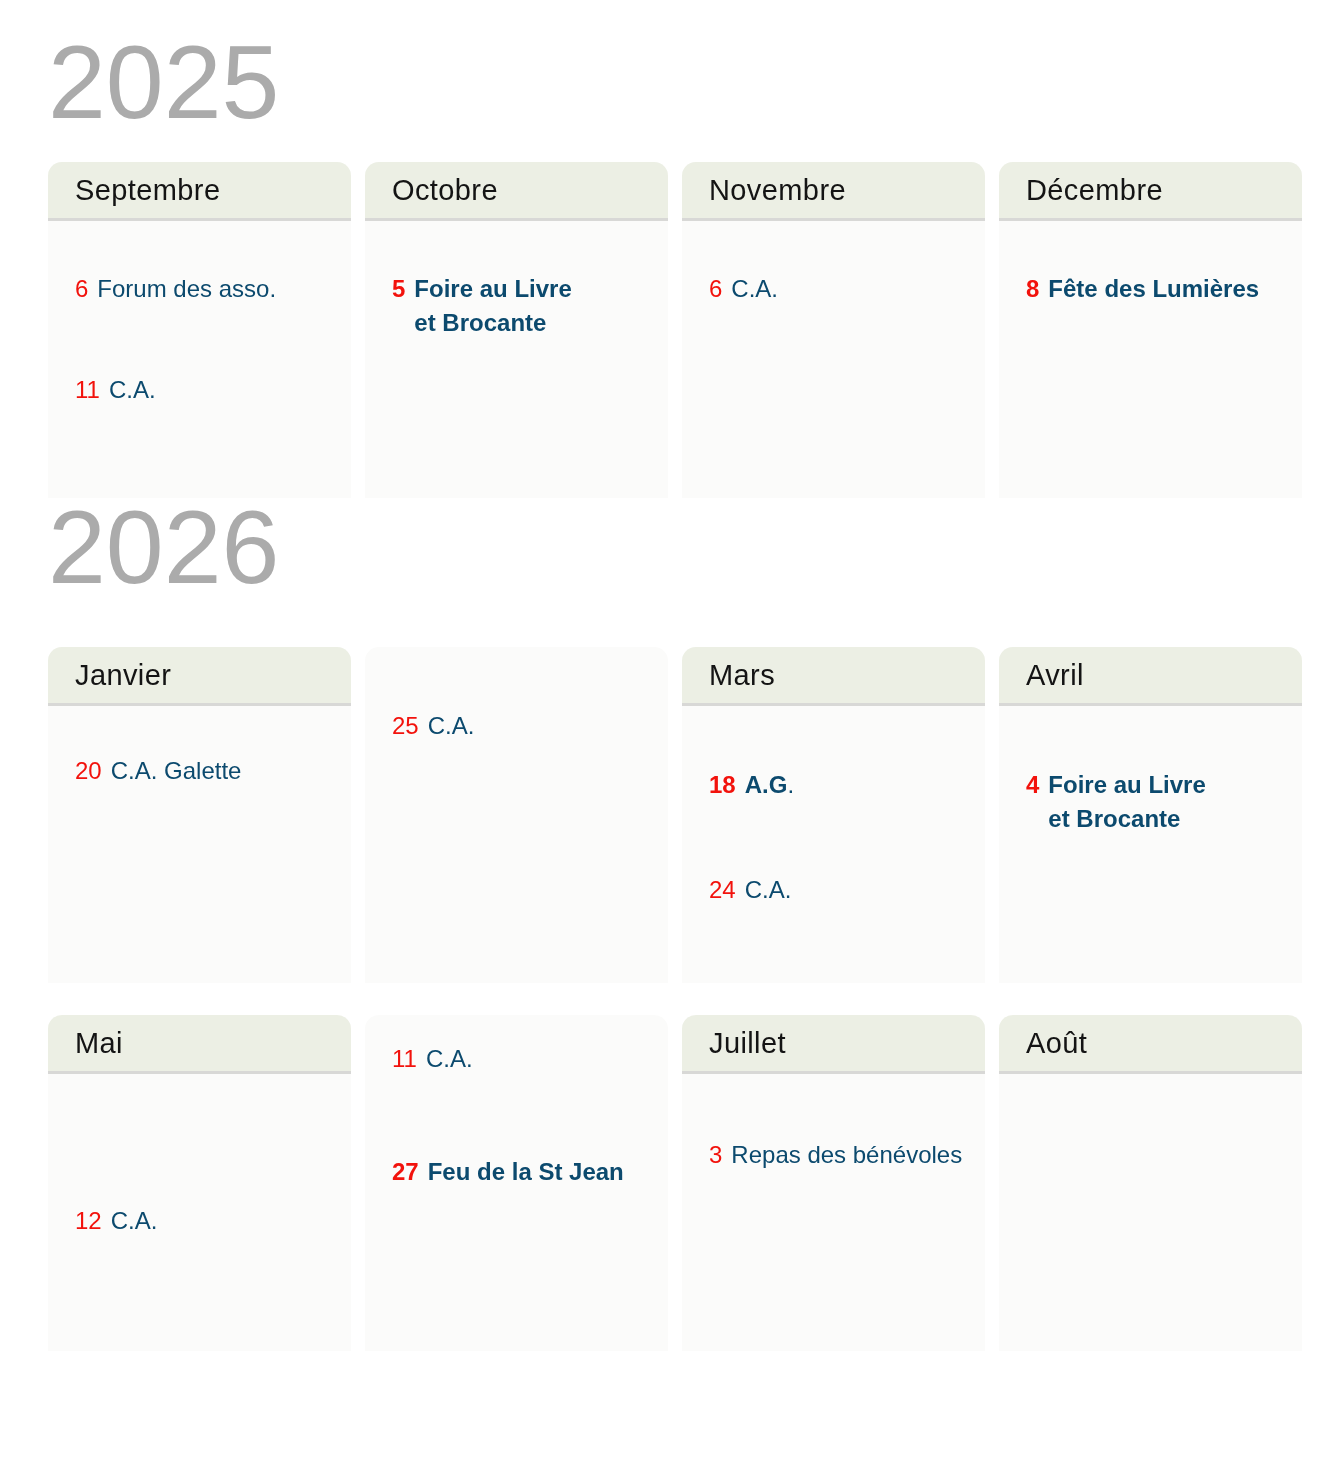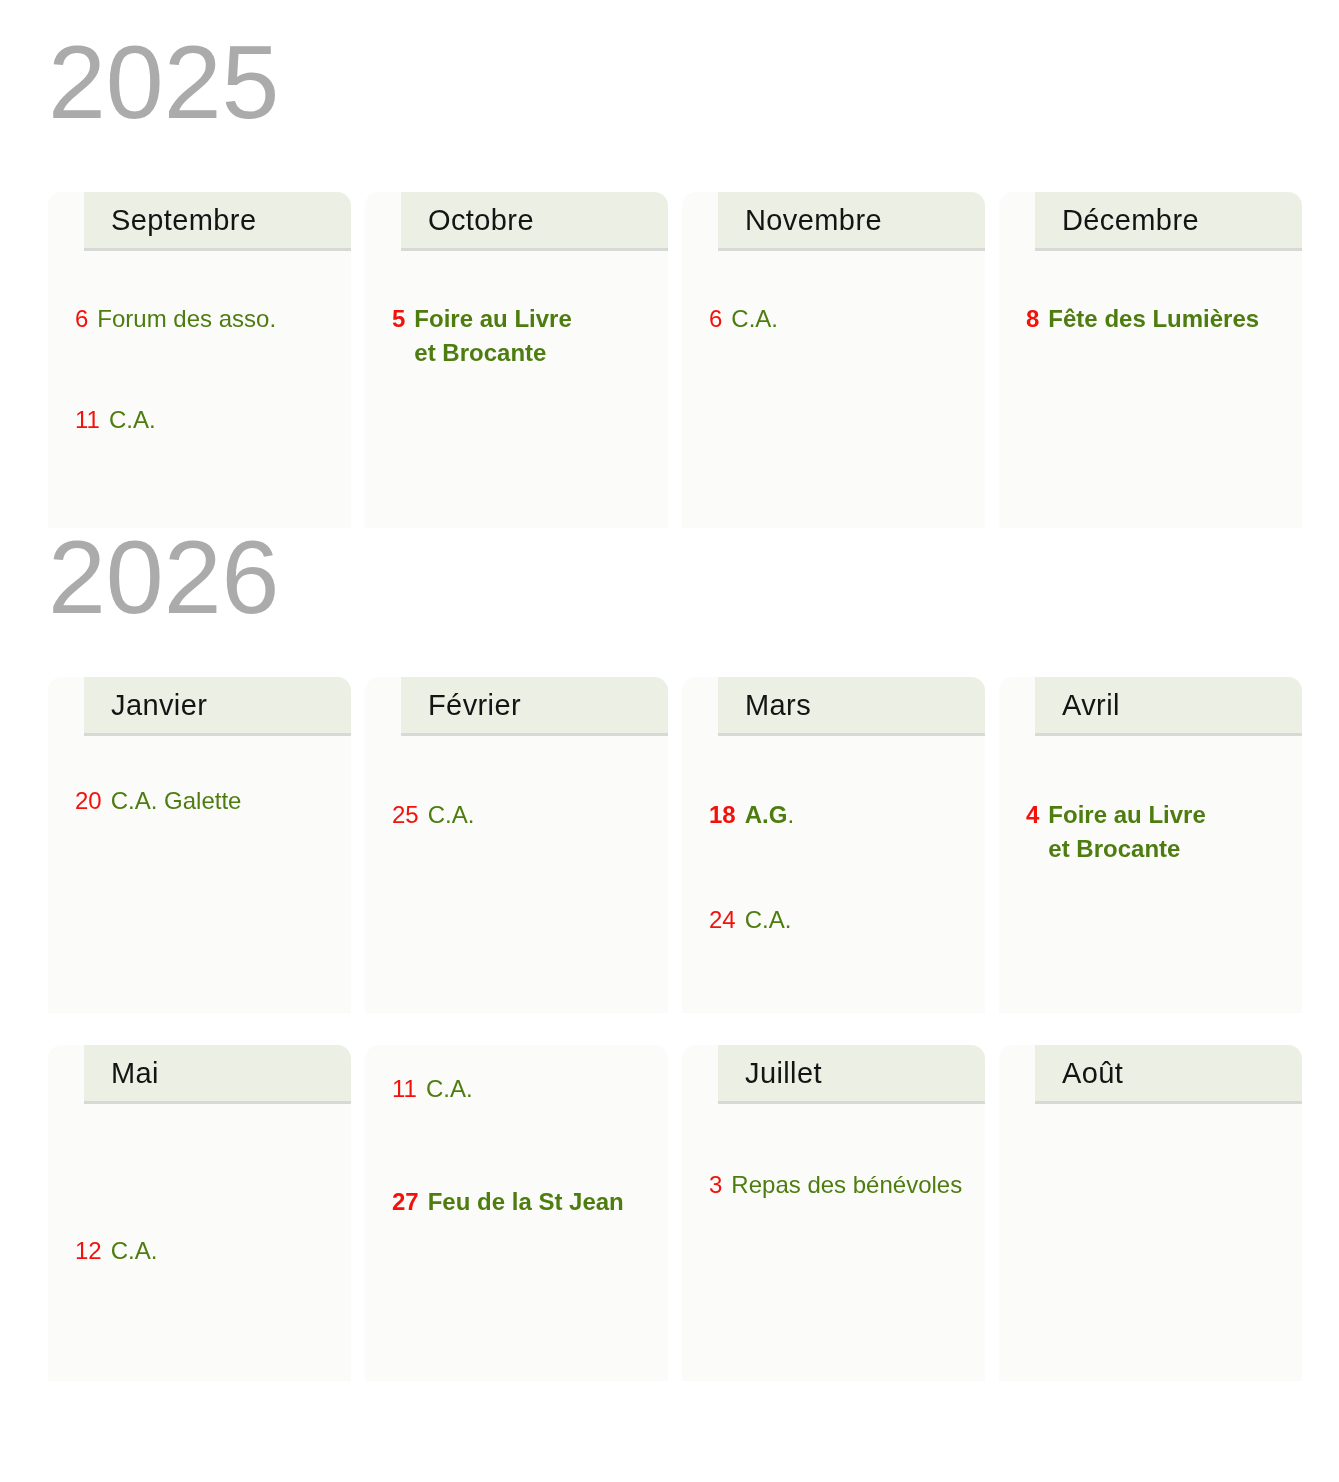--- a/index.html
+++ b/index.html
@@ -17,21 +17,21 @@
   .page {
     padding: 30px 0 0 48px;
   }
   .year {
     font-size: 104px;
     line-height: 104px;
     font-weight: 400;
     color: #ababab;
     letter-spacing: 0;
   }
-  .y0 .year { margin: 0 0 58px 0; }
+  .y0 .year { margin: 0 0 28px 0; }
   .y1 .year { margin: -3px 16px 48px 0; }
 
   .grid {
     display: grid;
     grid-template-columns: repeat(4, 303px);
     column-gap: 14px;
     row-gap: 32px;
   }
   .card {
     width: 303px;
@@ -41,21 +41,20 @@
     background: #fbfbfa;
   }
   .card-header {
     height: 59px;
     background: #ecefe4;
     border-bottom: 3px solid #d8d8d6;
     display: flex;
     align-items: center;
     padding-left: 27px;
     box-sizing: border-box;
-    margin-left: 36px;
   }
   .month-name {
     font-size: 29px;
     letter-spacing: 0.4px;
     color: #141414;
   }
   .card-body {
     position: relative;
     height: 274px;
   }
@@ -68,21 +67,21 @@
     font-size: 24px;
     line-height: 34px;
   }
   .event .day {
     flex: none;
     color: #f2120c;
     margin-right: 9px;
   }
   .event .label {
     white-space: pre-line;
-    color: #4d7c0f;
+    color: #0c4a6e;
   }
   .event.bold .day,
   .event.bold .main { font-weight: bold; }
   .event .suffix { font-weight: normal; }
 
   
   .y0 .card0 .ev0 { top: 51px; }
   .y0 .card0 .ev1 { top: 152px; }
   .y0 .card1 .ev0 { top: 51px; }
   .y0 .card2 .ev0 { top: 51px; }
@@ -169,23 +168,20 @@
     </div>
     <div class="card-body">
   <div class="event ev0">
               <span class="day">20</span>
               <span class="label"><span class="main">C.A. Galette</span><span class="suffix"></span></span>
             </div>
 </div>
   </div>
 
   <div class="card card1">
-    <div class="card-header">
-      <span class="month-name">Février</span>
-    </div>
     <div class="card-body">
   <div class="event ev0">
               <span class="day">25</span>
               <span class="label"><span class="main">C.A.</span><span class="suffix"></span></span>
             </div>
 </div>
   </div>
 
   <div class="card card2">
     <div class="card-header">

